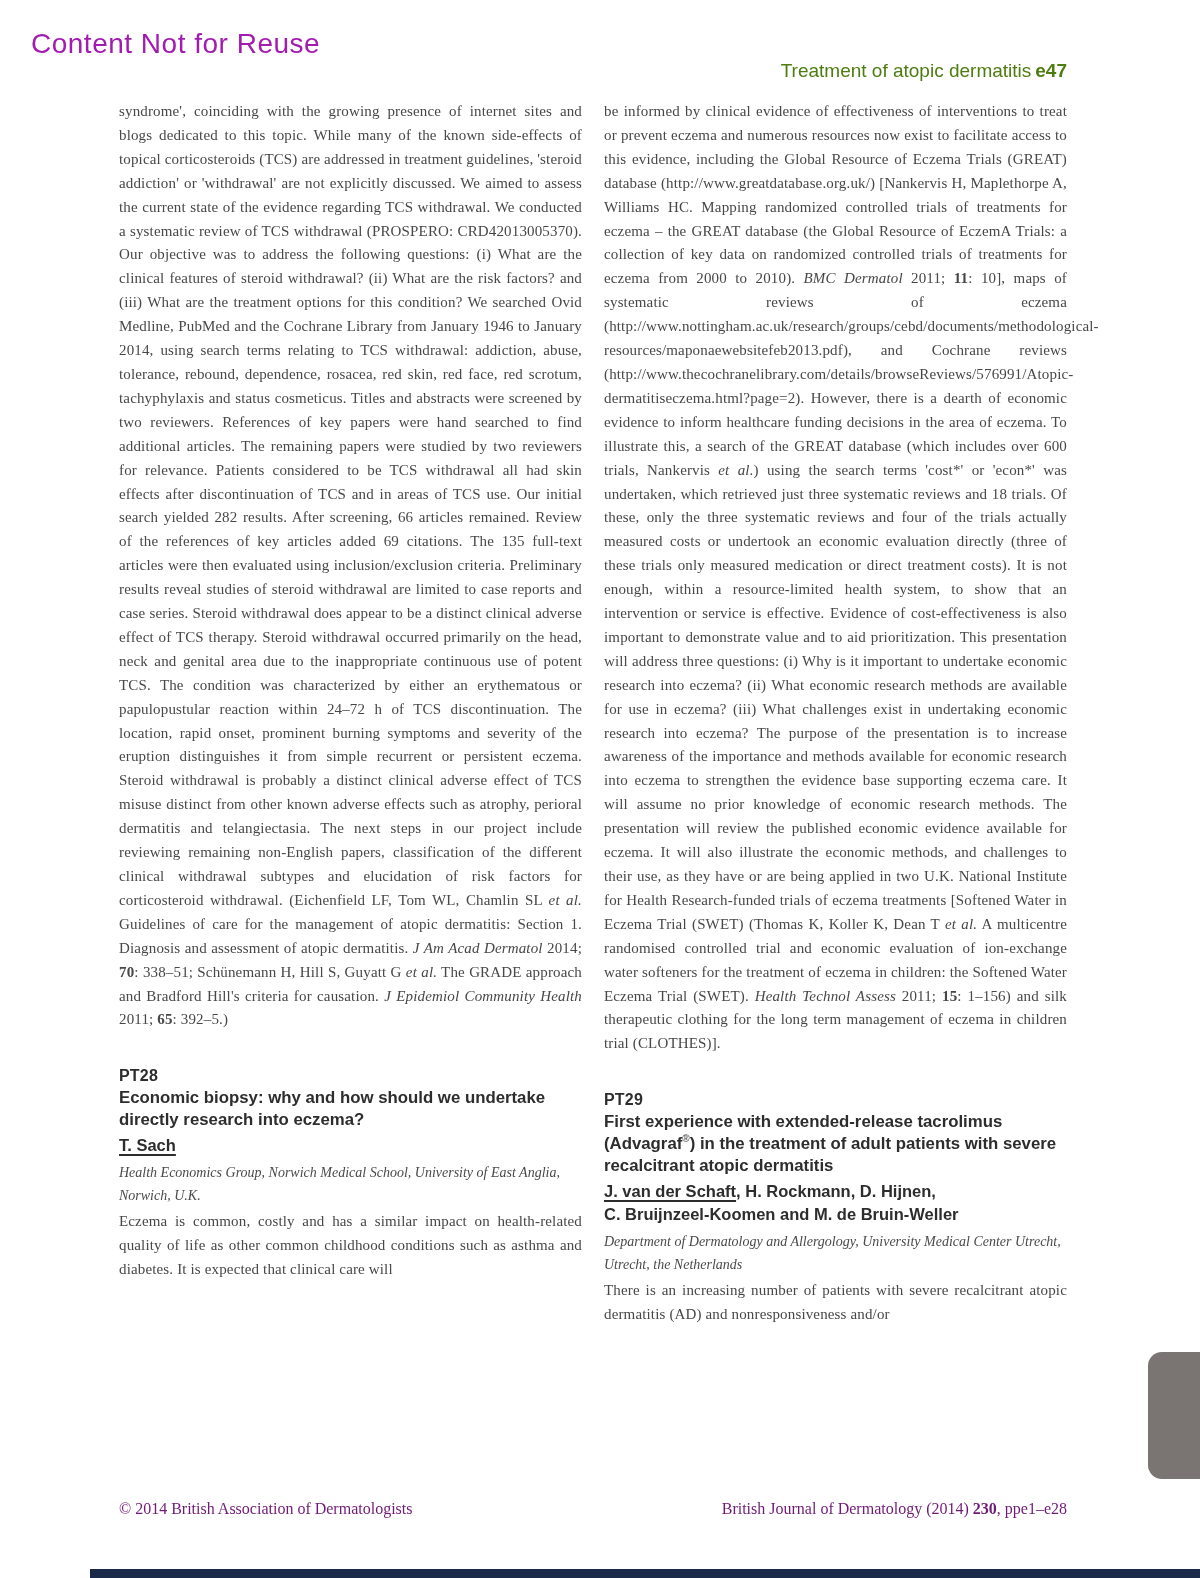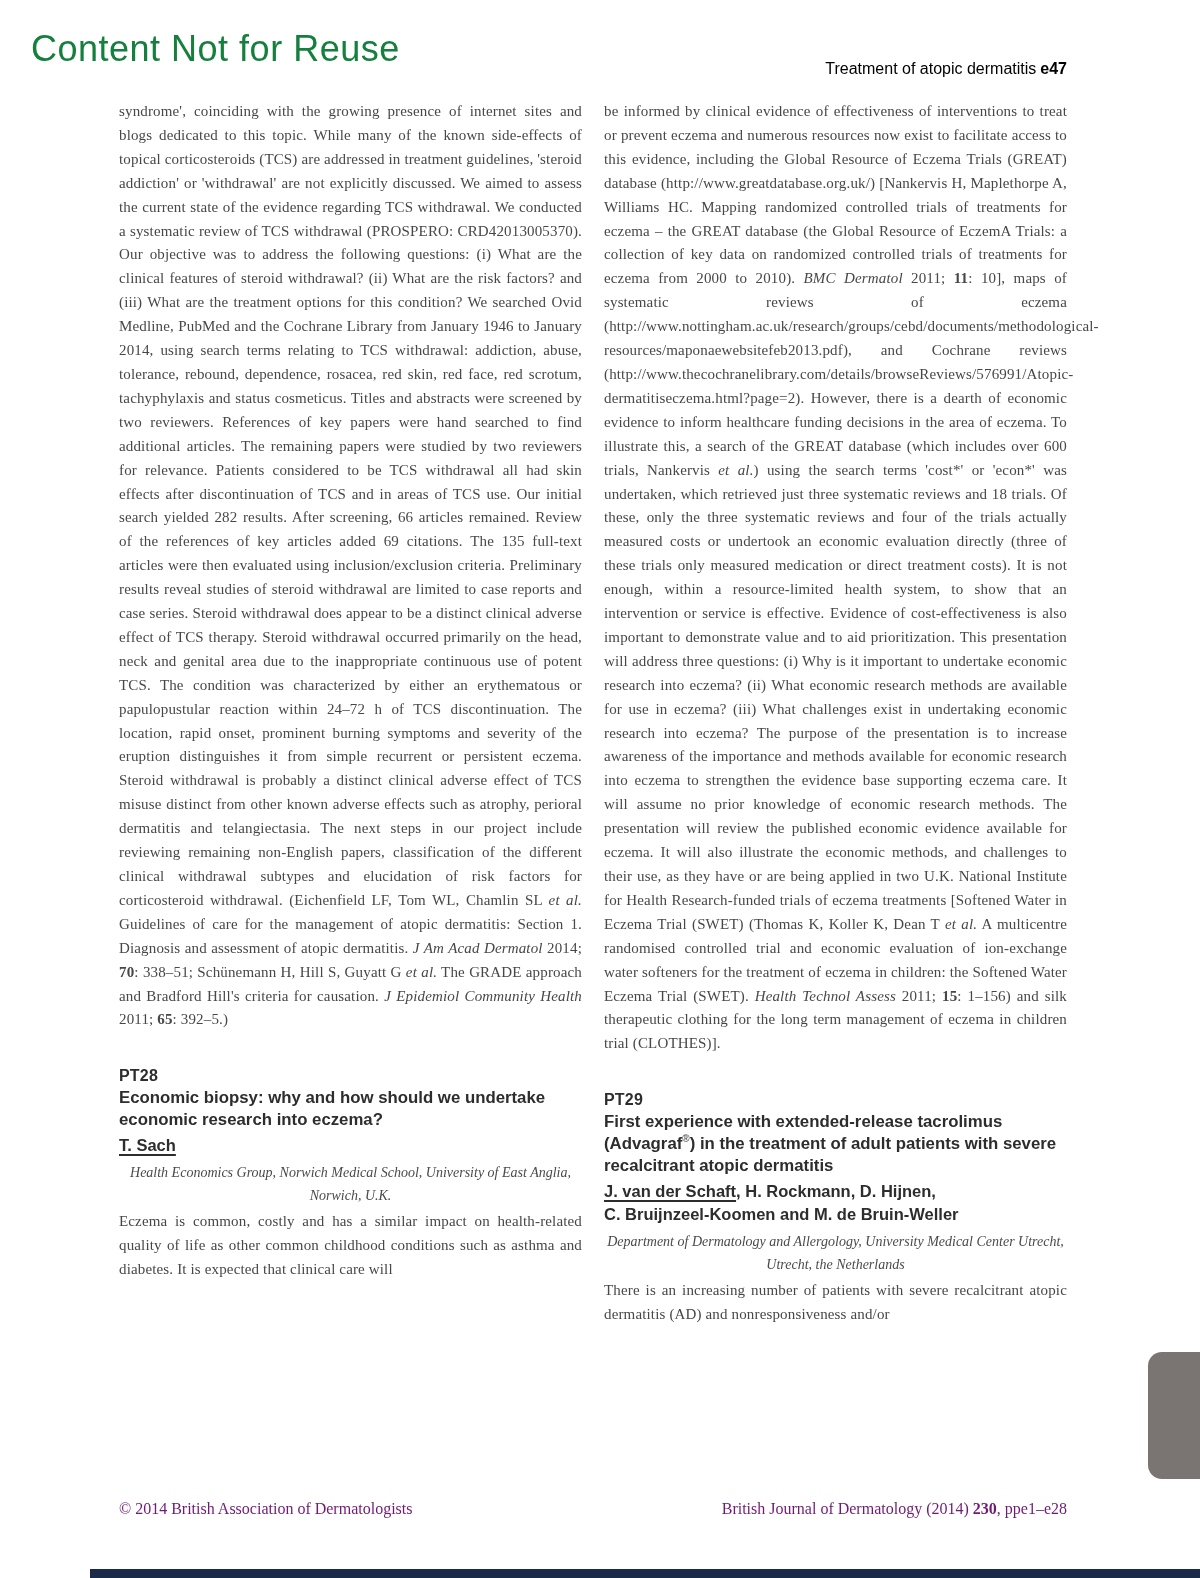--- a/index.html
+++ b/index.html
@@ -5,26 +5,26 @@
   * { margin:0; padding:0; box-sizing:border-box; }
   html,body { background:#ffffff; }
   body {
     width:1200px; height:1578px;
     position:relative; overflow:hidden;
     font-family:"Liberation Serif", serif;
   }
   .watermark {
     position:absolute; left:31px; top:28px;
     font-family:"Liberation Sans", sans-serif;
-    font-size:36px; color:#15803d; letter-spacing:0.5px;
+    font-size:28px; color:#a21caf; letter-spacing:0.5px;
   }
   .running-head {
     position:absolute; right:133px; top:60px;
     font-family:"Liberation Sans", sans-serif;
-    font-size:16px; color:#000000; 
+    font-size:19px; color:#4d7c0f; 
   }
   .running-head .pgnum { font-weight:bold; margin-left:4px; }
   .columns {
     position:absolute; left:119px; top:100px; width:948px;
     display:flex; gap:22px;
   }
   .col { flex:1; min-width:0; }
   .bodytext {
     font-family:"Liberation Serif", serif;
     font-size:15px; line-height:23.9px;
@@ -42,21 +42,21 @@
     font-family:"Liberation Sans", sans-serif; font-weight:bold;
     font-size:16.8px; line-height:22px; color:#2d2d2d; margin:1px 0 3px;
   }
   .pt-title sup { font-size:10px; line-height:0; color:#5a5a5a; }
   .pt-authors {
     font-family:"Liberation Sans", sans-serif;
     font-size:16.5px; line-height:23px; color:#2d2d2d; margin-bottom:4px;font-weight:bold;
   }
   .pt-affil {
     font-family:"Liberation Serif", serif; font-style:italic;
-    font-size:14px; line-height:23px; color:#4a4a4a; margin-bottom:3px;text-align:center;
+    font-size:14px; line-height:23px; color:#4a4a4a; margin-bottom:3px;
   }
   .footer {
     position:absolute; left:119px; right:133px; top:1500px;
     display:flex; justify-content:space-between;
     font-family:"Liberation Serif", serif;
     font-size:16px; color:#701a75;
   }
   .gray-tab {
     position:absolute; right:0; top:1352px;
     width:52px; height:127px;
@@ -77,21 +77,21 @@
   <span>Treatment of atopic dermatitis</span><span class="pgnum">e47</span>
 </div>
 
 <div class="columns">
 
   <div class="col">
     <p class="bodytext"><span>syndrome', coinciding with the growing presence of internet sites and blogs dedicated to this topic. While many of the known side-effects of topical corticosteroids (TCS) are addressed in treatment guidelines, 'steroid addiction' or 'withdrawal' are not explicitly discussed. We aimed to assess the current state of the evidence regarding TCS withdrawal. We conducted a systematic review of TCS withdrawal (PROSPERO: CRD42013005370). Our objective was to address the following questions: (i) What are the clinical features of steroid withdrawal? (ii) What are the risk factors? and (iii) What are the treatment options for this condition? We searched Ovid Medline, PubMed and the Cochrane Library from January 1946 to January 2014, using search terms relating to TCS withdrawal: addiction, abuse, tolerance, rebound, dependence, rosacea, red skin, red face, red scrotum, tachyphylaxis and status cosmeticus. Titles and abstracts were screened by two reviewers. References of key papers were hand searched to find additional articles. The remaining papers were studied by two reviewers for relevance. Patients considered to be TCS withdrawal all had skin effects after discontinuation of TCS and in areas of TCS use. Our initial search yielded 282 results. After screening, 66 articles remained. Review of the references of key articles added 69 citations. The 135 full-text articles were then evaluated using inclusion/exclusion criteria. Preliminary results reveal studies of steroid withdrawal are limited to case reports and case series. Steroid withdrawal does appear to be a distinct clinical adverse effect of TCS therapy. Steroid withdrawal occurred primarily on the head, neck and genital area due to the inappropriate continuous use of potent TCS. The condition was characterized by either an erythematous or papulopustular reaction within 24–72 h of TCS discontinuation. The location, rapid onset, prominent burning symptoms and severity of the eruption distinguishes it from simple recurrent or persistent eczema. Steroid withdrawal is probably a distinct clinical adverse effect of TCS misuse distinct from other known adverse effects such as atrophy, perioral dermatitis and telangiectasia. The next steps in our project include reviewing remaining non-English papers, classification of the different clinical withdrawal subtypes and elucidation of risk factors for corticosteroid withdrawal. (Eichenfield LF, Tom WL, Chamlin SL </span><span class="run-i">et al.</span><span> Guidelines of care for the management of atopic dermatitis: Section 1. Diagnosis and assessment of atopic dermatitis. </span><span class="run-i">J Am Acad Dermatol</span><span> 2014; </span><span class="run-b">70</span><span>: 338–51; Schünemann H, Hill S, Guyatt G </span><span class="run-i">et al.</span><span> The GRADE approach and Bradford Hill's criteria for causation. </span><span class="run-i">J Epidemiol Community Health</span><span> 2011; </span><span class="run-b">65</span><span>: 392–5.)</span></p>
 
     <div class="pt-block">
       <div class="pt-id">PT28</div>
-      <div class="pt-title">Economic biopsy: why and how should we undertake economic research into eczema?</div>
+      <div class="pt-title">Economic biopsy: why and how should we undertake directly research into eczema?</div>
       <div class="pt-authors"><span class="run-u">T. Sach</span></div>
       <div class="pt-affil">Health Economics Group, Norwich Medical School, University of East Anglia, Norwich, U.K.</div>
       <p class="bodytext">Eczema is common, costly and has a similar impact on health-related quality of life as other common childhood conditions such as asthma and diabetes. It is expected that clinical care will</p>
     </div>
   </div>
 
   <div class="col">
     <p class="bodytext"><span>be informed by clinical evidence of effectiveness of interventions to treat or prevent eczema and numerous resources now exist to facilitate access to this evidence, including the Global Resource of Eczema Trials (GREAT) database (http://www.greatdatabase.org.uk/) [Nankervis H, Maplethorpe A, Williams HC. Mapping randomized controlled trials of treatments for eczema – the GREAT database (the Global Resource of EczemA Trials: a collection of key data on randomized controlled trials of treatments for eczema from 2000 to 2010). </span><span class="run-i">BMC Dermatol</span><span> 2011; </span><span class="run-b">11</span><span>: 10], maps of systematic reviews of eczema (http://www.nottingham.ac.uk/research/groups/cebd/documents/methodological-resources/maponaewebsitefeb2013.pdf), and Cochrane reviews (http://www.thecochranelibrary.com/details/browseReviews/576991/Atopic-dermatitiseczema.html?page=2). However, there is a dearth of economic evidence to inform healthcare funding decisions in the area of eczema. To illustrate this, a search of the GREAT database (which includes over 600 trials, Nankervis </span><span class="run-i">et al.</span><span>) using the search terms 'cost*' or 'econ*' was undertaken, which retrieved just three systematic reviews and 18 trials. Of these, only the three systematic reviews and four of the trials actually measured costs or undertook an economic evaluation directly (three of these trials only measured medication or direct treatment costs). It is not enough, within a resource-limited health system, to show that an intervention or service is effective. Evidence of cost-effectiveness is also important to demonstrate value and to aid prioritization. This presentation will address three questions: (i) Why is it important to undertake economic research into eczema? (ii) What economic research methods are available for use in eczema? (iii) What challenges exist in undertaking economic research into eczema? The purpose of the presentation is to increase awareness of the importance and methods available for economic research into eczema to strengthen the evidence base supporting eczema care. It will assume no prior knowledge of economic research methods. The presentation will review the published economic evidence available for eczema. It will also illustrate the economic methods, and challenges to their use, as they have or are being applied in two U.K. National Institute for Health Research-funded trials of eczema treatments [Softened Water in Eczema Trial (SWET) (Thomas K, Koller K, Dean T </span><span class="run-i">et al.</span><span> A multicentre randomised controlled trial and economic evaluation of ion-exchange water softeners for the treatment of eczema in children: the Softened Water Eczema Trial (SWET). </span><span class="run-i">Health Technol Assess</span><span> 2011; </span><span class="run-b">15</span><span>: 1–156) and silk therapeutic clothing for the long term management of eczema in children trial (CLOTHES)].</span></p>
 
     <div class="pt-block">

